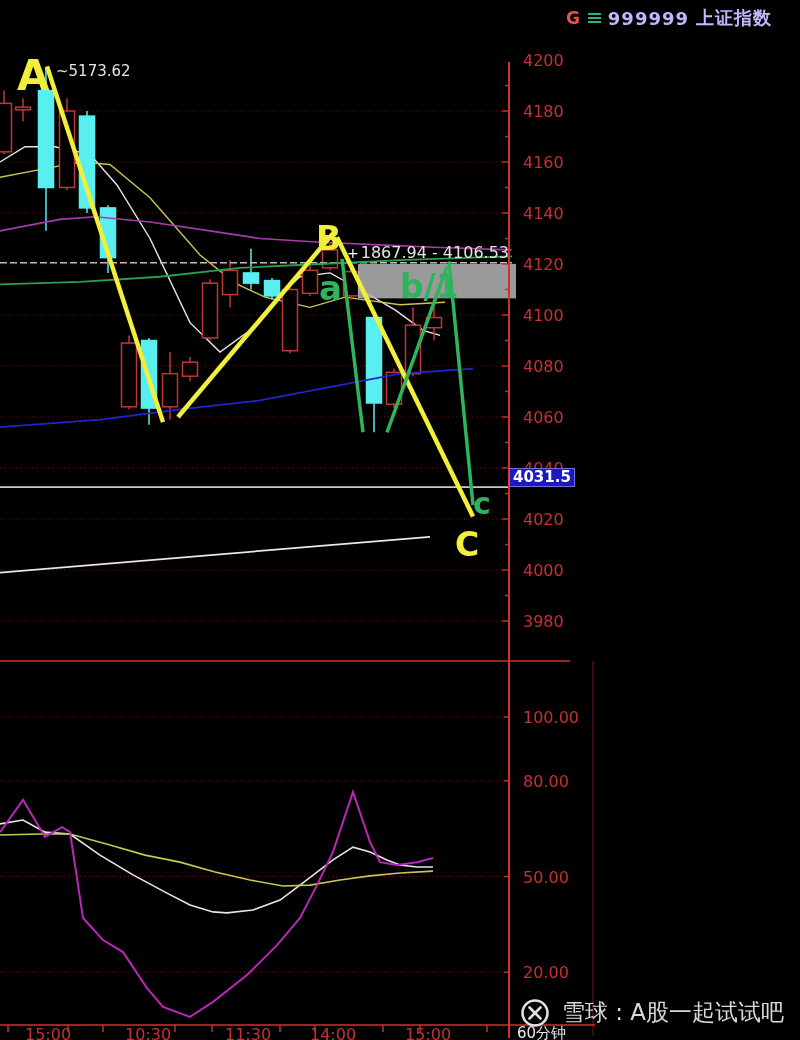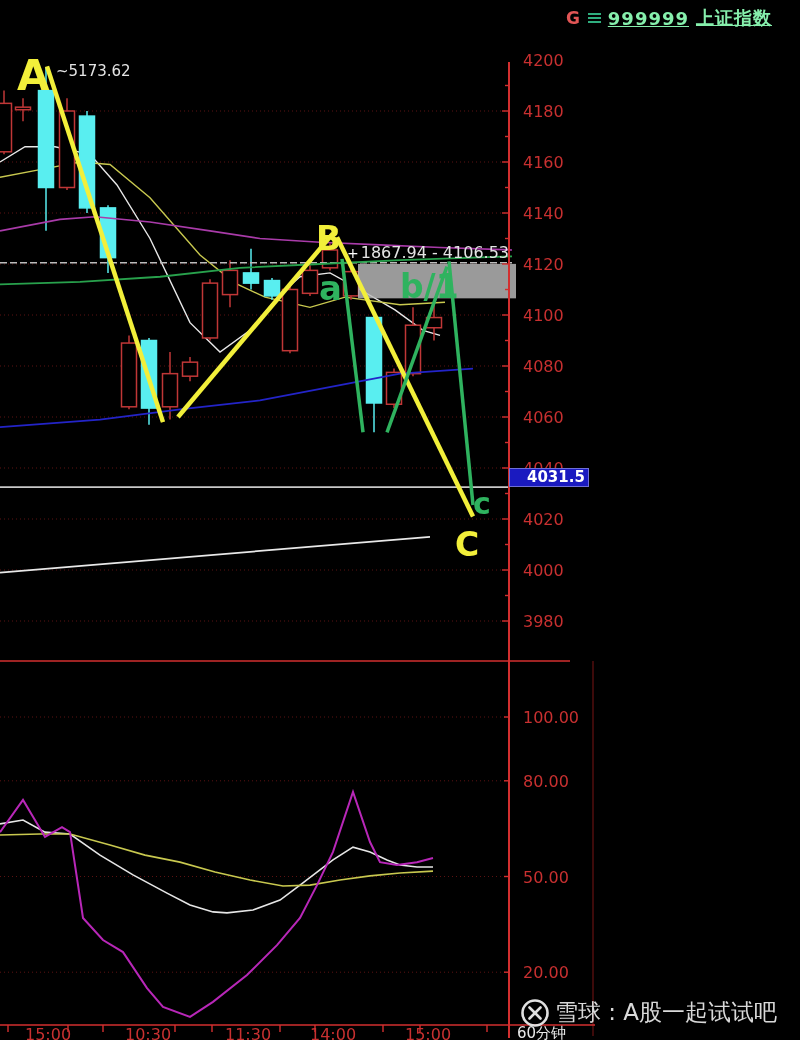--- a/index.html
+++ b/index.html
@@ -4,31 +4,31 @@
 <style>
   html,body{margin:0;padding:0;background:#000;}
   #app{position:relative;width:800px;height:1040px;background:#000;overflow:hidden;
        font-family:"DejaVu Sans",sans-serif;}
   #chart-svg{position:absolute;left:0;top:0;}
   .hdr{position:absolute;top:6px;right:28px;display:flex;align-items:center;gap:7px;
        font-weight:bold;font-size:18px;letter-spacing:1px;}
   .hdr .g{color:#e25555;font-size:17px;}
   .hamb{display:inline-flex;flex-direction:column;gap:2px;}
   .hamb i{display:block;width:13px;height:2px;background:#2fae7e;}
-  .hdr .code{color:#86efac;text-decoration:underline;}
+  .hdr .code{color:#c4b5fd;}
   .anno{position:absolute;color:#e4e4e4;font-size:15px;white-space:nowrap;}
   #anno-high{left:56px;top:62px;}
   #anno-range{left:347px;top:243px;font-size:16px;}
   #anno-range .cross{color:#fff;font-size:14px;margin-right:2px;}
   #price-tag{position:absolute;left:509px;top:468px;width:61px;height:17px;
        background:#1a1ac0;border:1px solid #6e6ed8;color:#fff;font-size:15px;
-       font-weight:bold;line-height:16px;padding-left:17px;}
+       font-weight:bold;line-height:16px;padding-left:3px;}
   #period{position:absolute;left:517px;top:1024px;color:#e8e8e8;font-size:15px;}
   #watermark{position:absolute;left:520px;top:997px;display:flex;align-items:center;
-       gap:5px;color:#d9d9d9;font-size:23px;white-space:nowrap;}
+       gap:12px;color:#d9d9d9;font-size:23px;white-space:nowrap;}
 </style>
 </head>
 <body>
 
 <div id="app">
 
   <svg id="chart-svg" width="800" height="1040" viewBox="0 0 800 1040">
     <g>
       <g id="g-main-grid">
           <line x1="0" y1="111" x2="508" y2="111" stroke="#5c1212" stroke-width="1" stroke-dasharray="1,3"></line>

